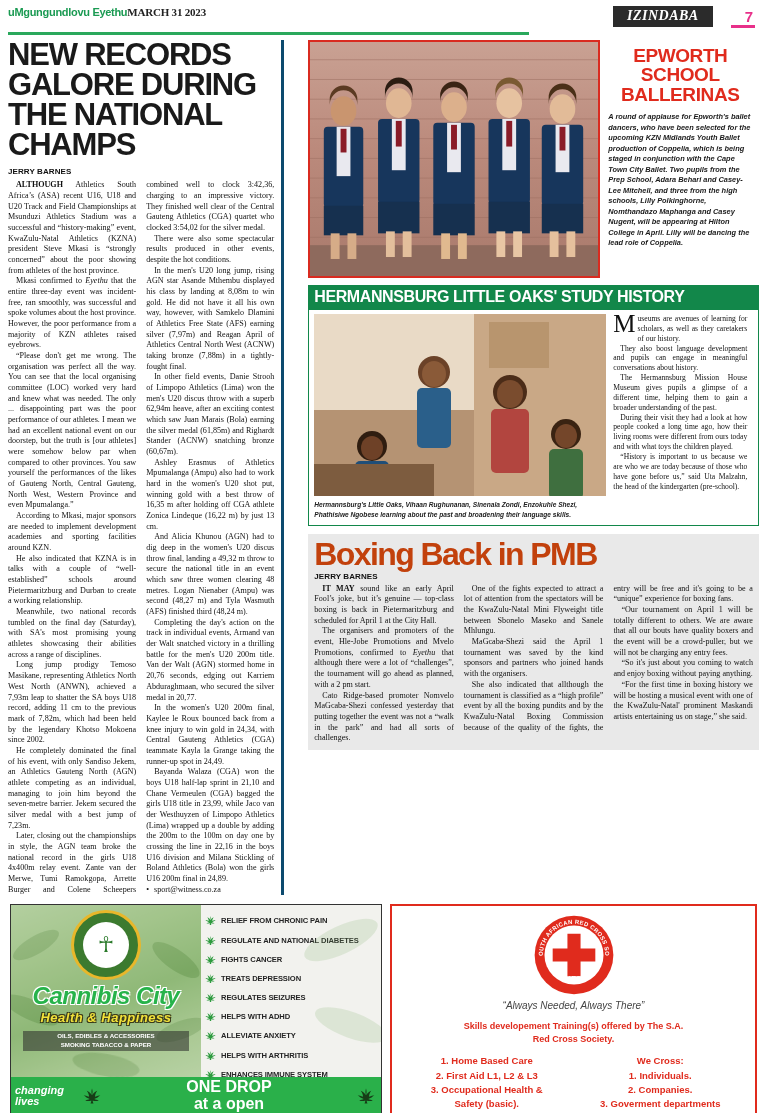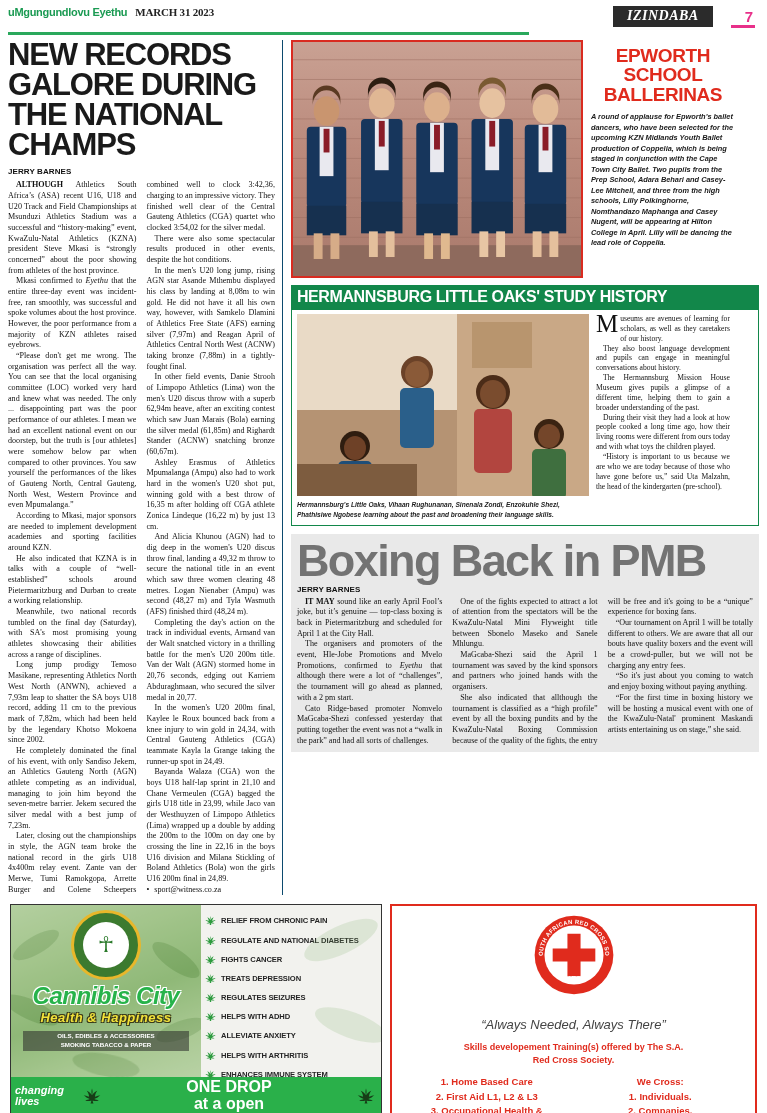--- a/index.html
+++ b/index.html
@@ -7,34 +7,34 @@
     width: 767px; height: 1113px;
     background: #ffffff;
     font-family: "Liberation Serif", serif;
     overflow: hidden;
     position: relative;
   }
   .page { width: 767px; height: 1113px; position: relative; padding: 6px 8px 0 8px; }
 
   
   .masthead { display:flex; align-items:flex-start; justify-content:space-between; height: 24px; }
-  .mast-left { display:flex; align-items:baseline; gap:8px;justify-content:flex-end; }
+  .mast-left { display:flex; align-items:baseline; gap:0;justify-content:flex-end; }
   .mast-title { font-family:"Liberation Sans", sans-serif; font-weight:bold; font-size:11px; color:#1a9a52; letter-spacing:-0.3px; }
   .mast-date { font-family:Liberation Serif, serif; font-weight:bold; font-size:11px; color:#222; letter-spacing:-0.2px; }
   .mast-right { display:flex; align-items:center; gap:26px; }
   .section-badge { background:#2b2b2b; color:#fff; font-family:"Liberation Serif", serif; font-style:italic; font-weight:bold;
                    font-size:14px; padding:2px 14px 3px 14px; letter-spacing:0.5px; }
   .page-num { color:#e8308a; font-family:"Liberation Sans", sans-serif; font-weight:bold; font-size:15px; padding:0 6px; }
   .rule-green { height:3px; background:#2aa85c; margin-top:2px; width:calc(100% - 230px); }
   .rule-pink { height:2.5px; background:#e8308a; width:24px; position:absolute; right:12px; top:25px; }
 
   
   .body-grid { display:flex; gap:0; margin-top:5px; }
   .col-left { width:303px; padding-right:7px; }
-  .col-right { width:528px; border-left:1px solid #0c4a6e; padding-left:8px; }
+  .col-right { width:528px; border-left:3px solid #0c4a6e; padding-left:24px; }
 
   
   h1.headline {
     font-family:"Liberation Sans", sans-serif; font-weight:bold;
     font-size:31px; line-height:0.97; letter-spacing:-1.2px; color:#1a1a1a;
     text-transform:uppercase;
   }
   .byline { font-family:"Liberation Sans", sans-serif; font-weight:bold; font-size:8px;
             letter-spacing:0.1px; color:#111; margin:7px 0 4px 0; text-transform:uppercase; }
 
@@ -61,22 +61,22 @@
   .herm-inner { display:flex; gap:7px; }
   .herm-photo { width:292px; height:182px; overflow:hidden; position:relative; }
   .herm-text { width:134px; }
   .herm-text p { font-size:7.6px; line-height:1.3; text-align:justify; text-indent:7px; color:#111; }
   .dropcap::first-letter { font-size:25px; float:left; line-height:0.82; font-weight:normal; padding-right:2px; }
   .herm-cap { font-family:"Liberation Sans", sans-serif; font-style:italic; font-weight:bold;
               font-size:6.6px; line-height:1.5; color:#222; margin-top:4px; }
 
   
   .boxing { background:#e9e9e9; margin-top:8px; padding:4px 6px 6px 6px; }
-  .boxing h2 { font-family:"Liberation Sans", sans-serif; font-weight:bold; font-size:45px;
-               letter-spacing:-1.6px; color:#737373; line-height:1; }
+  .boxing h2 { font-family:"Liberation Sans", sans-serif; font-weight:bold; font-size:32px;
+               letter-spacing:-1.6px; color:#c2410c; line-height:1; }
   .three-col { column-count:3; column-gap:10px; margin-top:3px; }
 
   
   .ads { display:flex; gap:8px; margin-top:9px; padding:0 2px; }
 
   
   .ad-cann { width:372px; border:1px solid #333; position:relative; }
   .cann-top { display:flex; height:172px; }
   .cann-left { width:190px; position:relative;
     background:linear-gradient(160deg,#cfe0c2 0%,#a9c894 28%,#7fae6a 55%,#b9d2a6 80%,#d9e6ce 100%); }
@@ -105,21 +105,21 @@
   .cann-dark { background:#2b2b33; color:#f5e04a; text-align:center; font-family:"Liberation Sans", sans-serif;
                font-weight:bold; font-size:8px; padding:4px 0 5px 0; line-height:1.5; }
   .cann-power { background:#0c4a6e; color:#fff; text-align:center; font-family:"Liberation Sans", sans-serif;
                 font-weight:bold; font-style:italic; font-size:11.5px; padding:2px 0 3px 0; letter-spacing:0.6px; }
   .cann-yellow { background:#f5e03a; color:#17a84a; text-align:center; font-family:"Liberation Sans", sans-serif;
                  font-weight:bold; font-size:10.5px; padding:4px 0 5px 0; line-height:1.45; }
 
   
   .ad-rc { width:371px; border:2.5px solid #e02b1d; background:#fff; padding:6px 8px 8px 8px; text-align:center; position:relative; }
   .rc-logo { width:82px; height:82px; margin:2px auto 0 auto; position:relative; }
-  .rc-tag { font-family:"Liberation Sans", sans-serif; font-style:italic; font-size:13px; color:#444; margin-top:21px;text-align:center; }
+  .rc-tag { font-family:"Liberation Sans", sans-serif; font-style:italic; font-size:10px; color:#444; margin-top:4px;text-align:center; }
   .rc-head { color:#e02b1d; font-family:"Liberation Sans", sans-serif; font-weight:bold; font-size:9px;
              line-height:1.45; margin-top:9px; }
   .rc-cols { display:flex; margin-top:8px; }
   .rc-cols > div { width:50%; }
   .rc-cols p { color:#e02b1d; font-family:"Liberation Sans", sans-serif; font-weight:bold; font-size:9.5px; line-height:1.5; }
   .rc-foot { color:#e02b1d; font-family:"Liberation Sans", sans-serif; font-weight:bold; font-size:6.8px;
              line-height:1.5; margin-top:11px; }
   .rc-note { color:#e02b1d; font-family:"Liberation Sans", sans-serif; font-weight:bold; font-size:6.8px;
              margin-top:8px; text-decoration:underline; }
 

